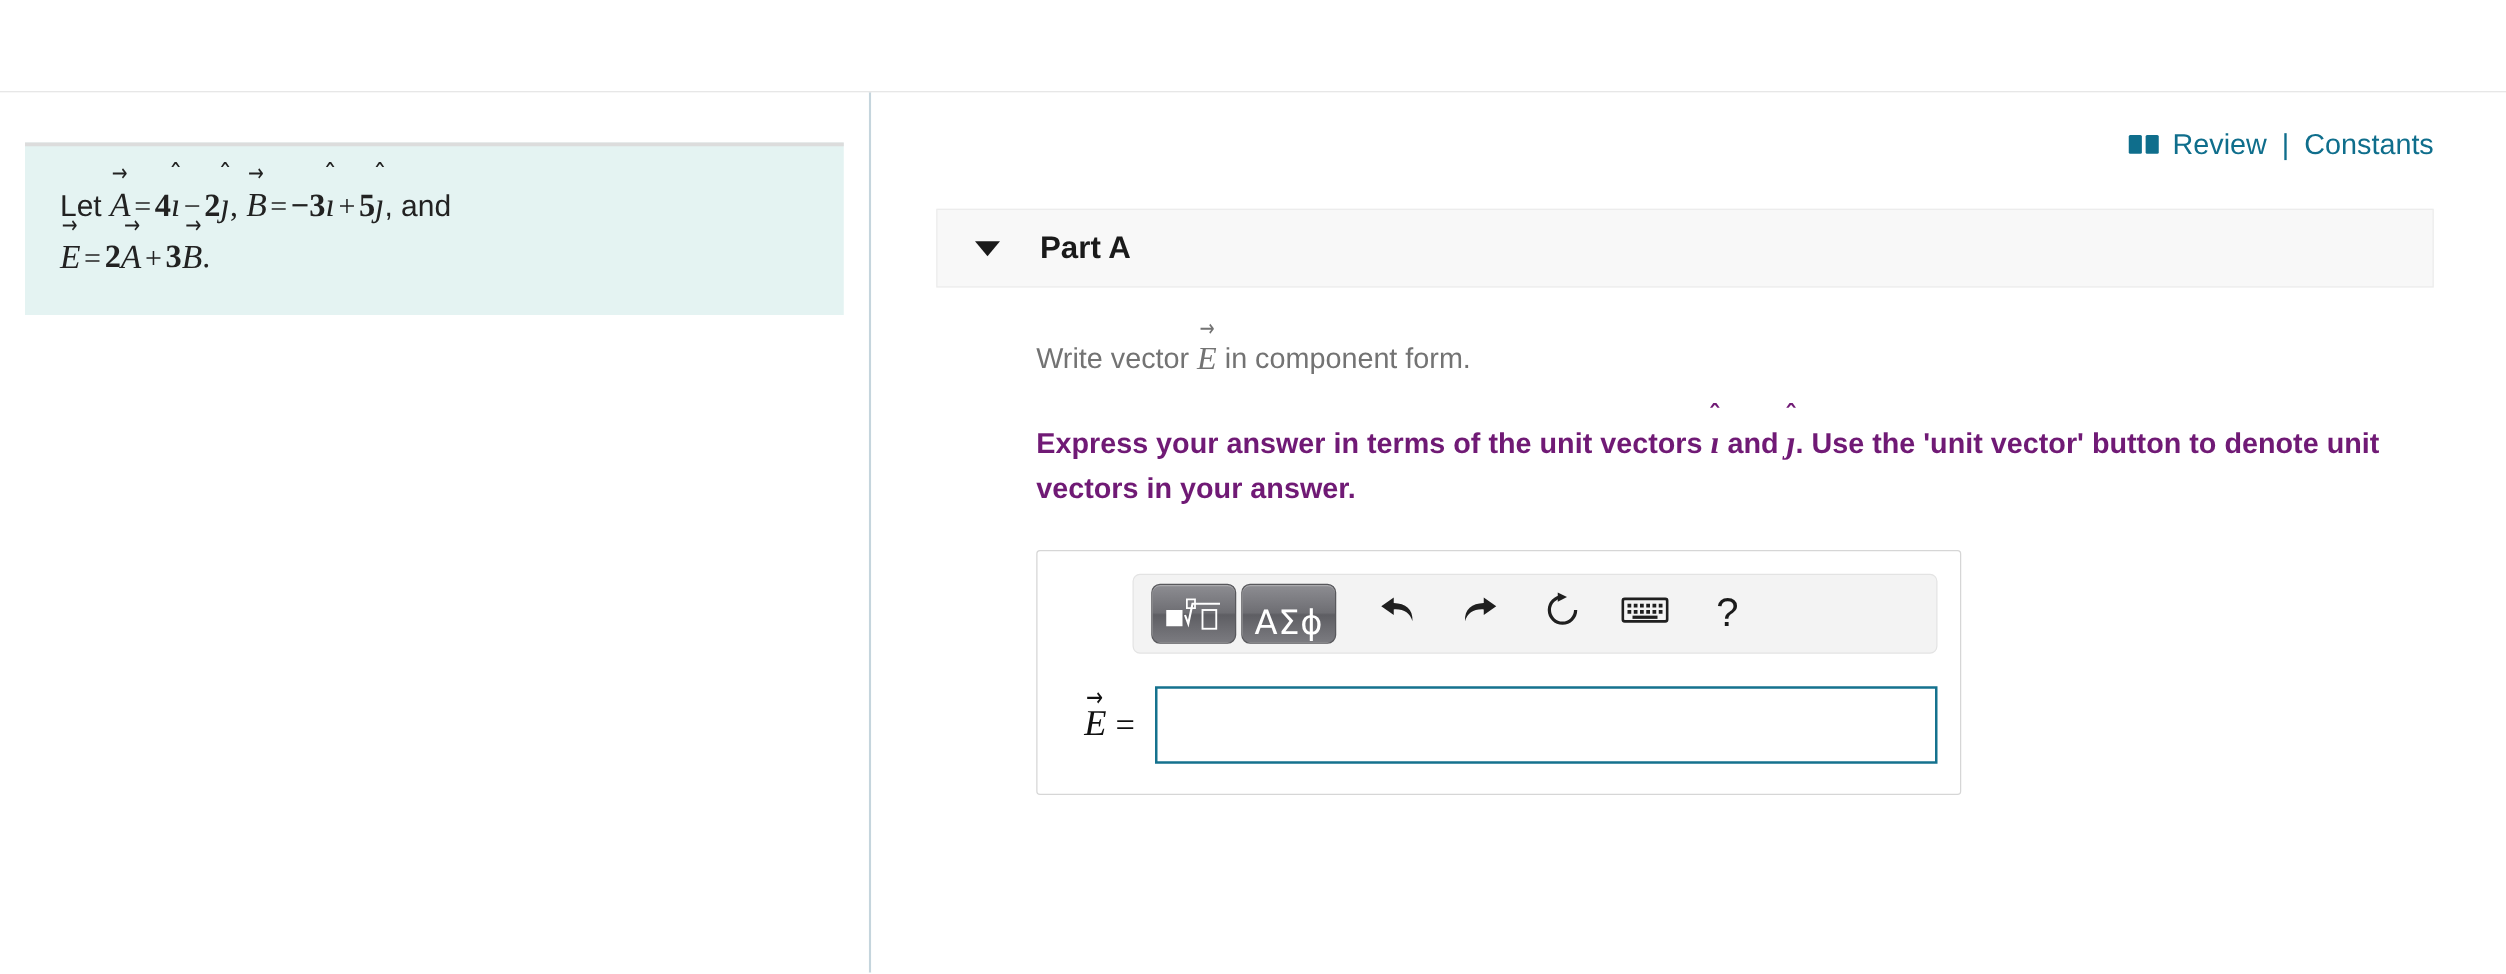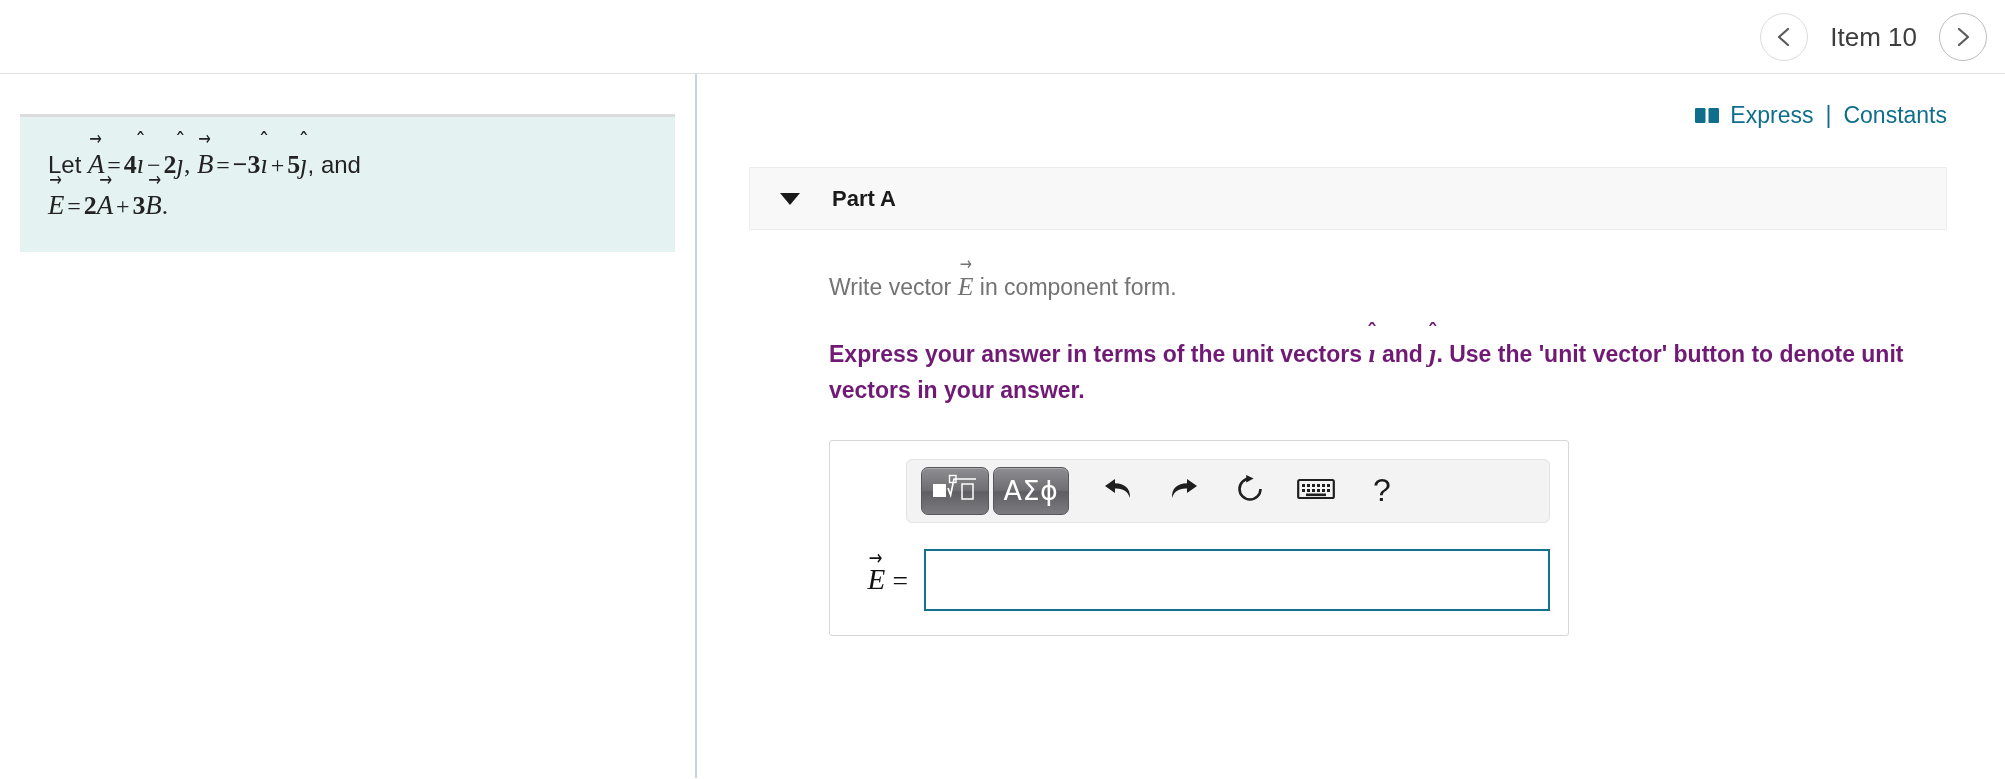--- a/index.html
+++ b/index.html
@@ -167,21 +167,21 @@
     gap: 32px;
     cursor: pointer;
   }
   .caret {
     width: 0; height: 0;
     border-left: 10px solid transparent;
     border-right: 10px solid transparent;
     border-top: 12px solid #1a1a1a;
   }
   .part-title {
-    font-size: 22px;
+    font-size: 25px;
     font-weight: bold;
     color: #1a1a1a;
   }
 
   .part-body { padding: 0 0 0 80px; }
 
   .q-text {
     font-size: 23px;
     color: #737373;
     margin-top: 38px;
@@ -216,21 +216,21 @@
     padding: 0 14px;
     gap: 4px;
   }
   .tb-btn {
     background: linear-gradient(to bottom, #8d8d92 0%, #6e6e73 48%, #5e5e63 52%, #7b7b80 100%);
     border: 1px solid #58585c;
     border-radius: 7px;
     height: 48px;
     min-width: 64px;
     display: flex;
-    align-items: center;
+    align-items: flex-end;
     justify-content: center;
     color: #ffffff;
     cursor: pointer;
     padding: 0 9px;
     box-shadow: inset 0 1px 0 rgba(255,255,255,0.25);
   }
   .tb-btn.greek {
     font-family: "DejaVu Sans", sans-serif;
     font-size: 27px;
     letter-spacing: 0.5px;
@@ -302,37 +302,20 @@
     color: #12728e;
     text-decoration: underline;
     cursor: pointer;
   }
 </style>
 </head>
 <body>
 
 <div class="topbar">
 
-  <div class="nav-group">
-    <div class="nav-circle prev">
-      <span>
-        <svg width="20" height="24" viewBox="0 0 20 24" aria-hidden="true">
-          <polyline points="14,4 5,12 14,20" fill="none" stroke="#5a5a5a" stroke-width="2.2" stroke-linecap="round" stroke-linejoin="round"></polyline>
-        </svg>
-      </span>
-    </div>
-    <div class="item-label">Item 10</div>
-    <div class="nav-circle next">
-      <span>
-        <svg width="20" height="24" viewBox="0 0 20 24" aria-hidden="true">
-          <polyline points="6,4 15,12 6,20" fill="none" stroke="#5a5a5a" stroke-width="2.2" stroke-linecap="round" stroke-linejoin="round"></polyline>
-        </svg>
-      </span>
-    </div>
-  </div>
 </div>
 
 <div class="body-wrap">
 
   <div class="left-pane">
     <div class="problem-box">
 
       <div class="problem-line">
         <span>Let</span>
         <span class="vec">A</span><span class="op">=</span><span class="num">4</span><span class="hatv">ı</span><span class="op">−</span><span class="num">2</span><span class="hatv">ȷ</span><span class="mathrm">,</span>
@@ -350,21 +333,21 @@
 
   <div class="right-pane">
 
     <div class="review-row">
       <span>
         <svg class="book-icon" width="26" height="20" viewBox="0 0 26 20" aria-hidden="true">
           <rect x="1" y="2" width="10.5" height="15" rx="1.2" fill="#0f6e8c"></rect>
           <rect x="14.5" y="2" width="10.5" height="15" rx="1.2" fill="#0f6e8c"></rect>
         </svg>
       </span>
-      <span class="review-link">Express</span>
+      <span class="review-link">Review</span>
       <span class="review-sep">|</span>
       <span class="review-link">Constants</span>
     </div>
 
     <div class="part-panel">
 
       <div class="part-header">
         <span class="caret"></span>
         <span class="part-title">Part A</span>
       </div>

